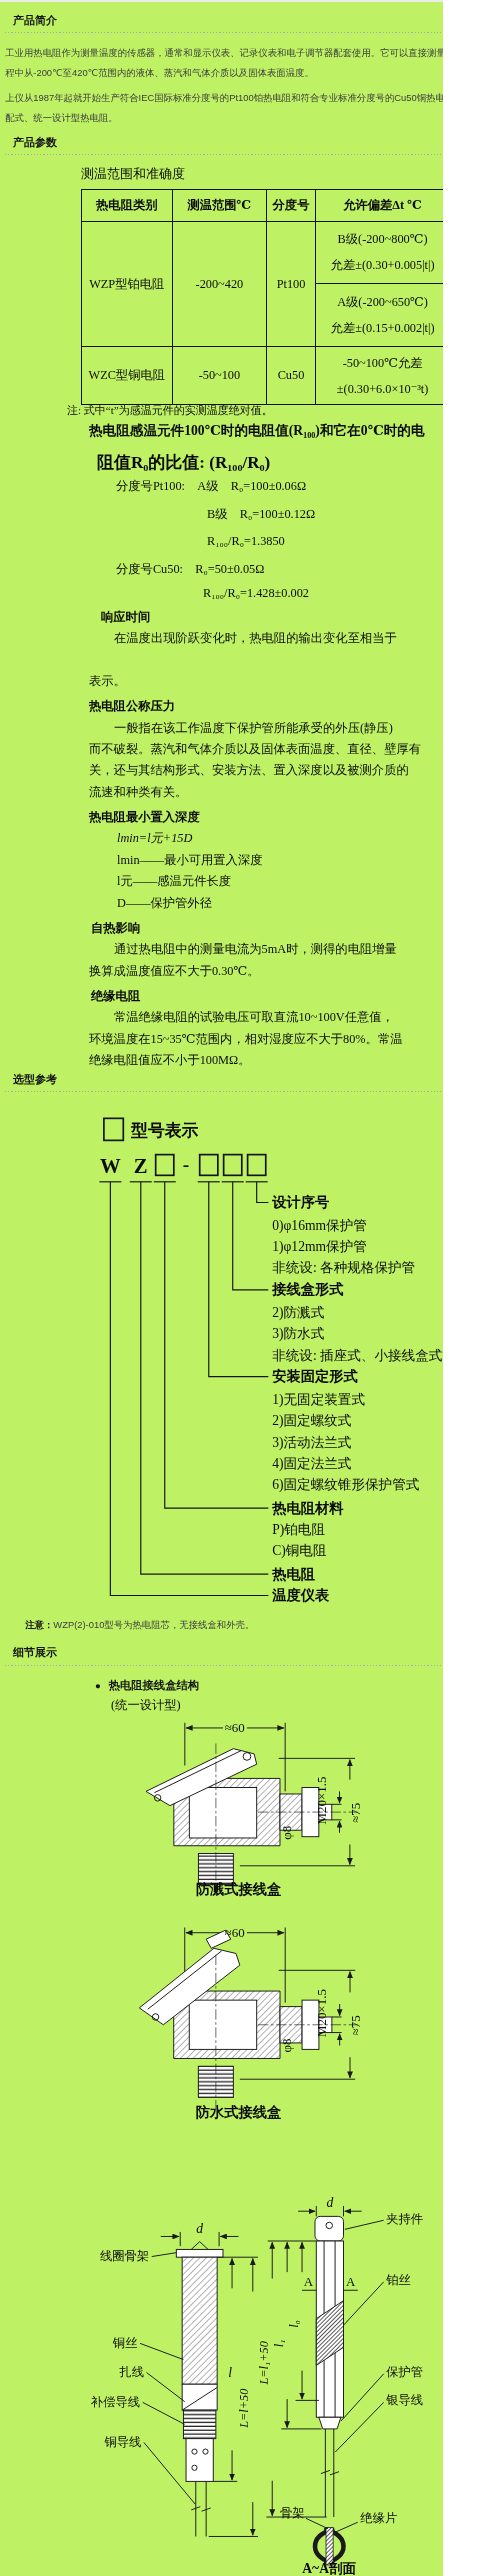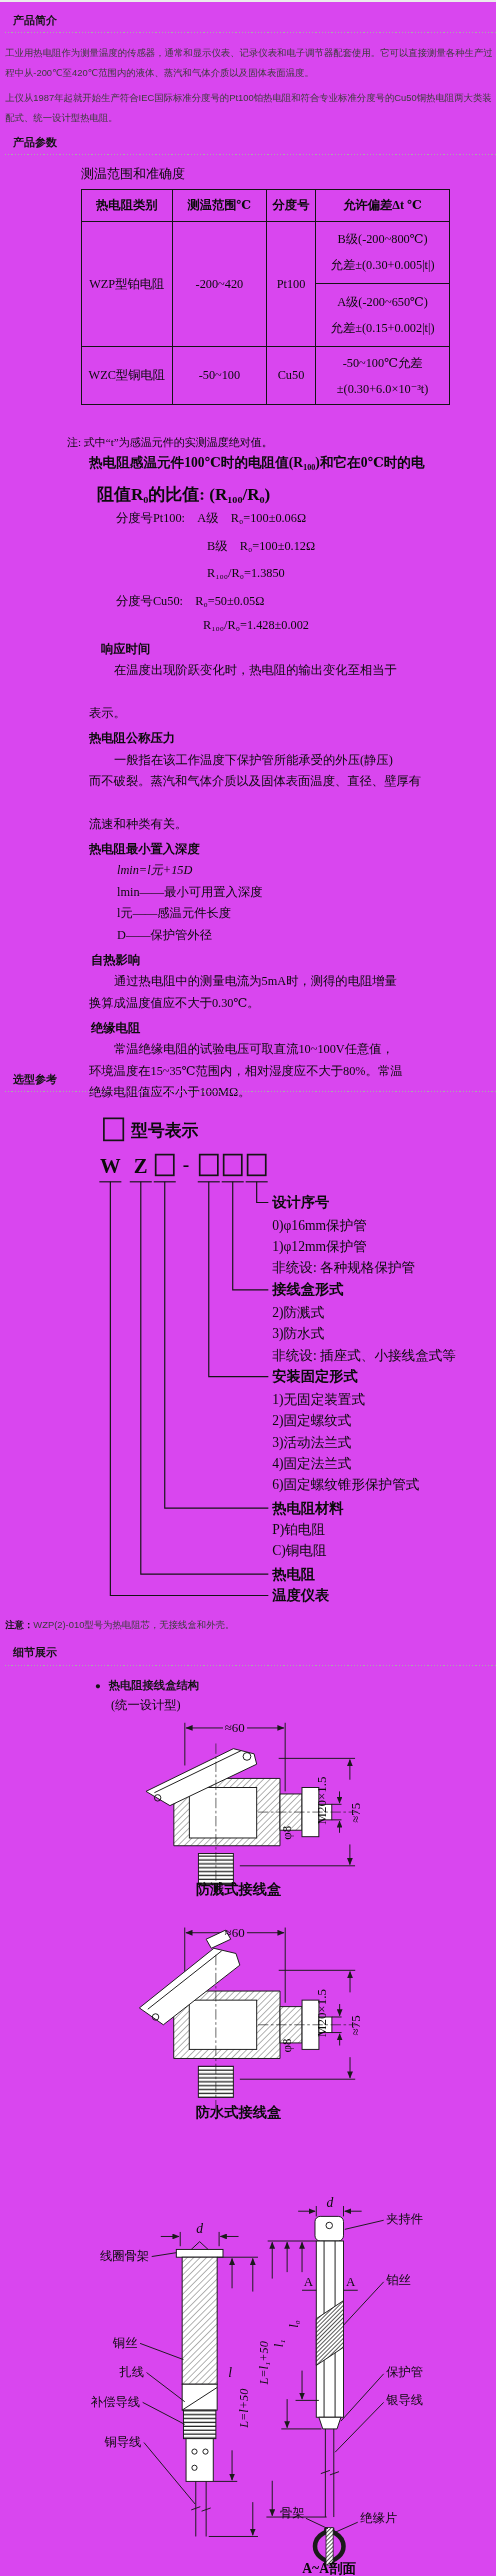--- a/index.html
+++ b/index.html
@@ -1,34 +1,34 @@
 <!DOCTYPE html>
 <html style="font-size:10.4px"><head>
 <meta charset="utf-8">
 <style>
   html,body{margin:0;padding:0;background:#ffffff;}
-  .page{position:relative;width:496px;height:2576px;background:#d946ef;overflow:hidden;
+  .page{position:relative;width:443px;height:2576px;background:#bef264;overflow:hidden;
         font-family:"Liberation Sans","DejaVu Sans",sans-serif;}
   .topband{position:absolute;left:0;top:0;width:503px;height:1.9px;background:#ebebeb;}
   .sec-h{position:absolute;left:13px;font-size:11px;font-weight:bold;color:#141414;white-space:nowrap;}
   .dotline{position:absolute;left:5.2px;width:492px;height:1.3px;
            background:repeating-linear-gradient(to right,#a9a9a9 0 1.3px,transparent 1.3px 3.2px);}
   .para{position:absolute;left:5.2px;width:492px;font-size:9.4px;line-height:20px;color:#3c3c3c;}
   .scan{font-family:"Liberation Serif","DejaVu Serif",serif;color:#0b0b0b;}
-  .sline{position:absolute;font-size:12.3px;white-space:nowrap;margin-top:32px;}
+  .sline{position:absolute;font-size:12.3px;white-space:nowrap;}
   .sbold{font-weight:bold;}
   .t-title{position:absolute;left:81px;font-size:13px;font-weight:normal;white-space:nowrap;}
   table.meas{position:absolute;left:81px;top:189px;border-collapse:collapse;table-layout:fixed;
              width:355px;font-family:"Liberation Serif","DejaVu Serif",serif;color:#0b0b0b;}
   table.meas td{border:1.2px solid #141414;text-align:center;vertical-align:middle;
                 font-size:12.3px;padding:1.3px;}
   table.meas td.hd{font-weight:700;height:28.5px;}
   .cell2 div{line-height:26px;}
   .notice{position:absolute;left:5.2px;font-size:9.4px;color:#3c3c3c;white-space:nowrap;}
-  .notice b{color:#141414;}
+  .notice b{color:#141414;margin-left:20px;}
   .bullet-h{position:absolute;left:95px;font-size:11.3px;font-weight:bold;color:#141414;white-space:nowrap;}
   .bullet-h .dot{margin-right:7.8px;font-size:9.7px;}
   .bullet-sub{position:absolute;left:111px;font-size:12.3px;color:#0b0b0b;white-space:nowrap;
               font-family:"Liberation Serif","DejaVu Serif",serif;}
   svg.fig{position:absolute;left:0;}
   svg text{fill:#0b0b0b;font-family:"Liberation Serif","DejaVu Serif",serif;}
 </style>
 </head>
 <body>
 
@@ -111,20 +111,21 @@
   <div class="sline scan" style="top:561px;left:116px">分度号Cu50:　R₀=50±0.05Ω</div>
   <div class="sline scan" style="top:586px;left:203px">R₁₀₀/R₀=1.428±0.002</div>
 
   <div class="sline scan sbold" style="top:609px;left:101px">响应时间</div>
   <div class="sline scan" style="top:630px;left:114px">在温度出现阶跃变化时，热电阻的输出变化至相当于</div>
   <div class="sline scan" style="top:673px;left:89px">表示。</div>
 
   <div class="sline scan sbold" style="top:698px;left:89px">热电阻公称压力</div>
   <div class="sline scan" style="top:720px;left:114px">一般指在该工作温度下保护管所能承受的外压(静压)</div>
   <div class="sline scan" style="top:741px;left:89px">而不破裂。蒸汽和气体介质以及固体表面温度、直径、壁厚有</div>
+  <div class="sline scan" style="top:762px;left:89px">关，还与其结构形式、安装方法、置入深度以及被测介质的</div>
   <div class="sline scan" style="top:784px;left:89px">流速和种类有关。</div>
 
   <div class="sline scan sbold" style="top:809px;left:89px">热电阻最小置入深度</div>
   <div class="sline scan" style="top:830px;left:117px;font-style:italic">lmin=l元+15D</div>
   <div class="sline scan" style="top:852px;left:117px">lmin——最小可用置入深度</div>
   <div class="sline scan" style="top:873px;left:117px">l元——感温元件长度</div>
   <div class="sline scan" style="top:895px;left:117px">D——保护管外径</div>
 
   <div class="sline scan sbold" style="top:920px;left:91px">自热影响</div>
   <div class="sline scan" style="top:941px;left:114px">通过热电阻中的测量电流为5mA时，测得的电阻增量</div>

